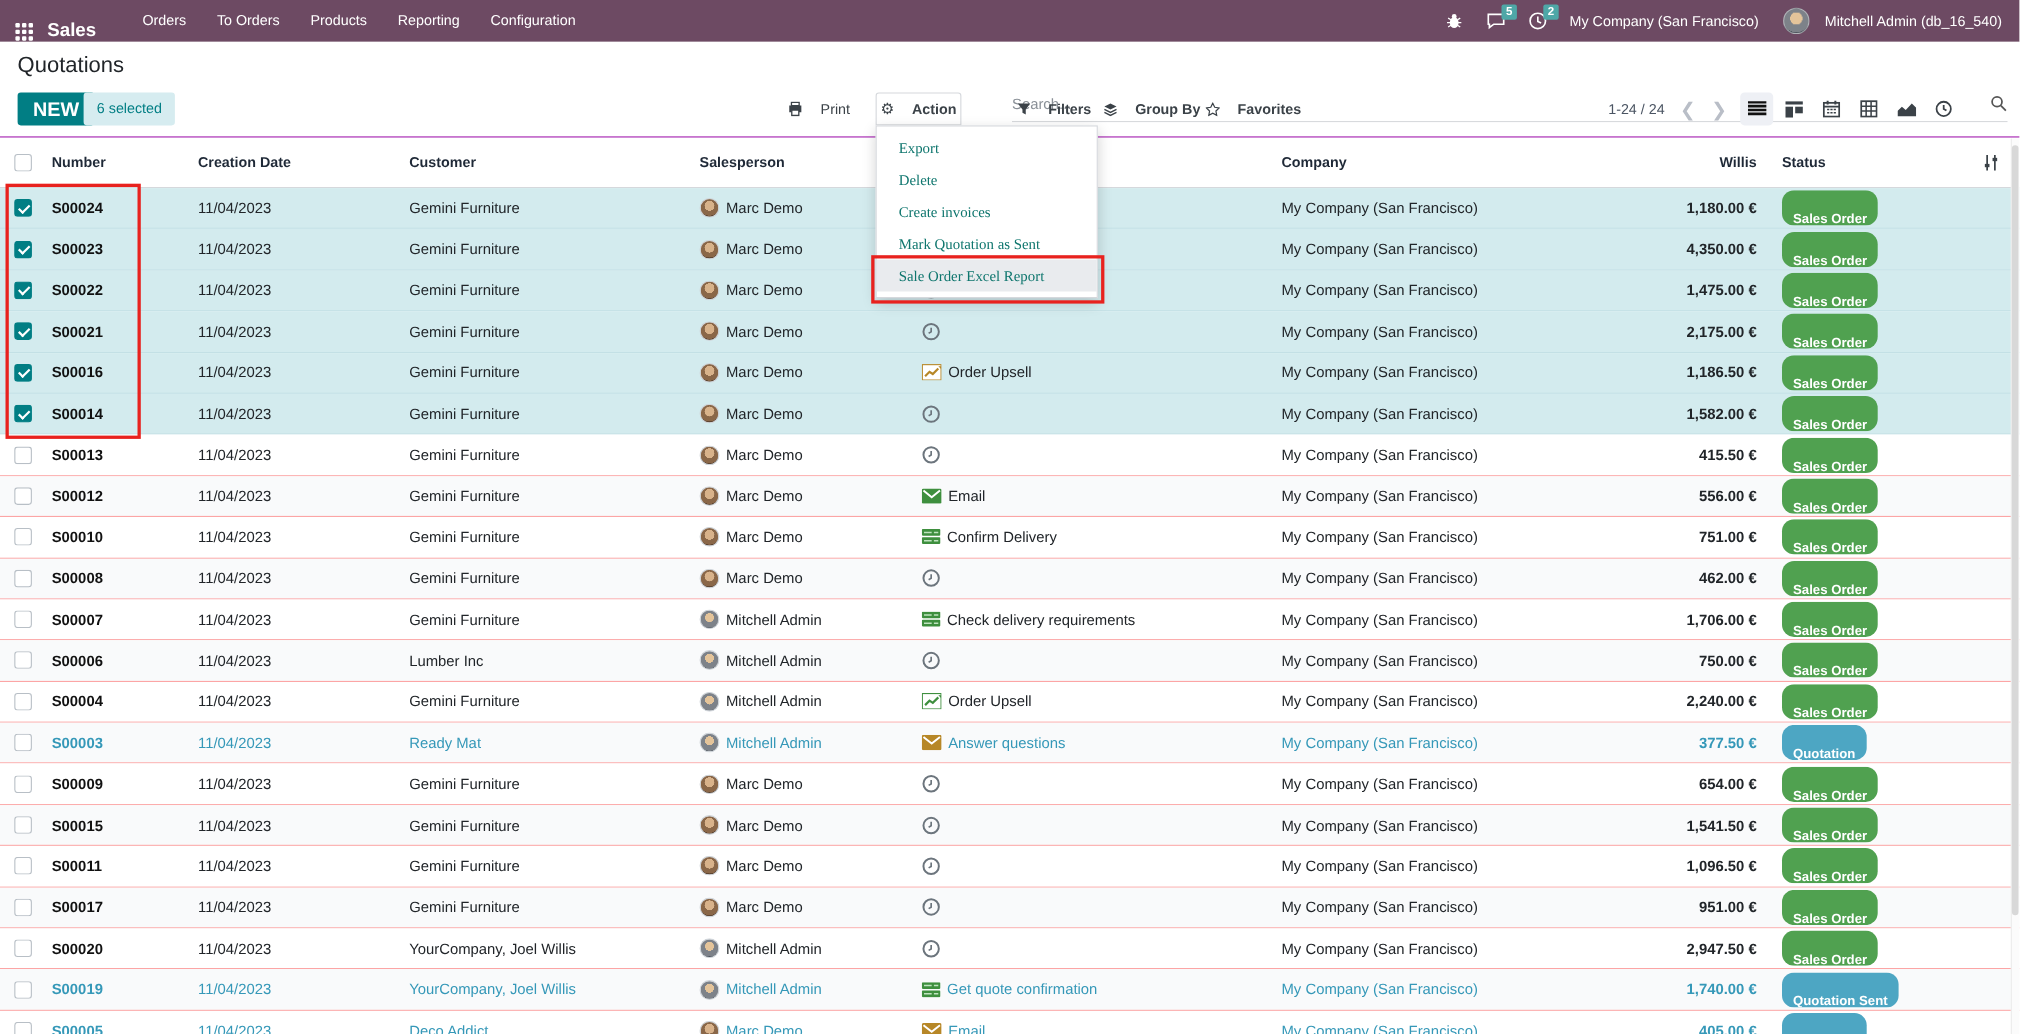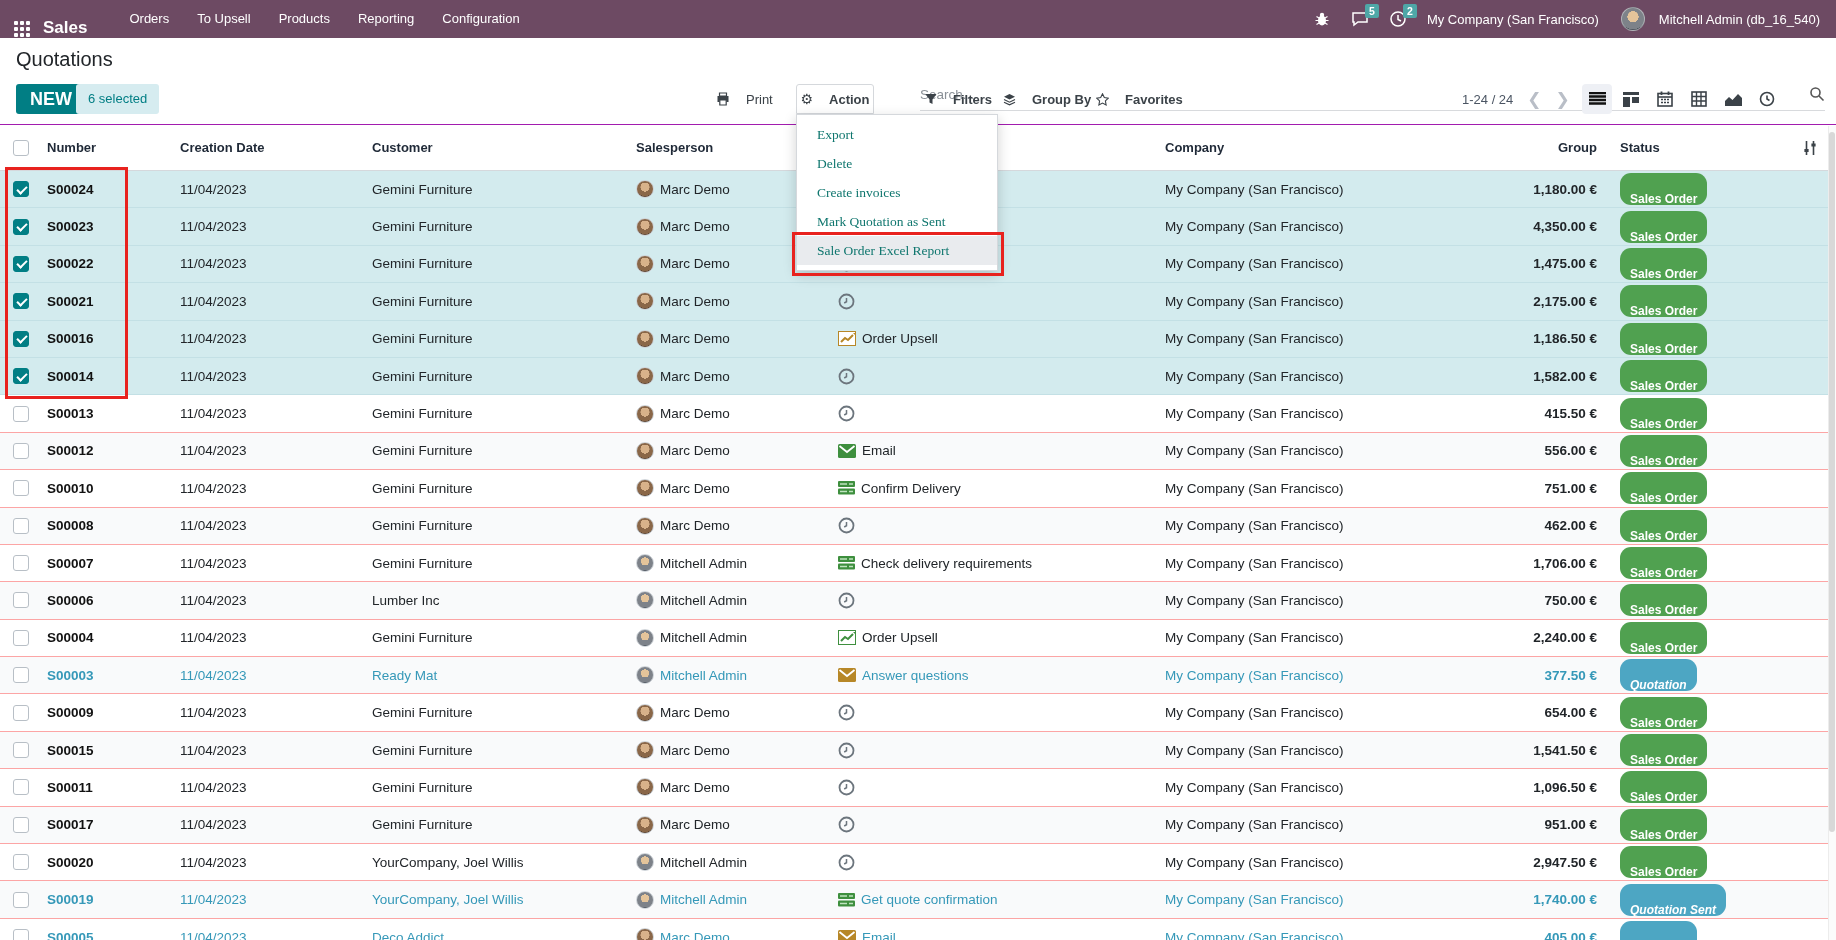--- a/index.html
+++ b/index.html
@@ -53,21 +53,21 @@
   .c-cust{width:264px;} .c-sp{width:202px; gap:6px;} .c-act{width:327px; gap:6px;}
   .c-comp{width:287px;} .c-total{width:159px; justify-content:flex-end;} .c-status{width:136px; padding-left:16px;} .c-fill{flex:1; justify-content:flex-end; padding-right:18px;}
   .cb { width:16px; height:16px; border:1px solid #b8bfc6; border-radius:3px; background:#fff; position:relative; }
   .cb.checked { background:#017e84; border-color:#017e84; }
   .cb.checked::after { content:""; position:absolute; left:5px; top:1.5px; width:4px; height:8px; border:solid #fff; border-width:0 2px 2px 0; transform:rotate(45deg); }
   .num { font-weight:700; color:#111; }
   .row-avatar { width:18px; height:18px; border:1px solid #cfd4d9; flex:none; }
   .total { font-weight:600; }
   .pill { height:21px; line-height:21px; padding:16px 10px; border-radius:11px; color:#fff; font-size:12px; font-weight:600; white-space:nowrap; }
   .pill.green { background:#50a150; }
-  .pill.blue { background:#4da6c3;font-style:italic; }
+  .pill.blue { background:#4da6c3; }
   .trow.link .num, .trow.link .date, .trow.link .cust, .trow.link .spname,
   .trow.link .act-label, .trow.link .comp, .trow.link .total { color:#3598b8; }
   .act-icon { display:flex; align-items:center; flex:none; }
 
   
   .dropdown { position:absolute; left:796px; top:114px; width:202px; background:#fff; border:1px solid #d5d8dc; box-shadow:0 4px 12px rgba(0,0,0,.18); padding:5px 0; z-index:40; }
   .dd-item { height:29px; line-height:29px; padding:0 20px; font-size:13.5px; color:#0f766e; cursor:pointer; white-space:nowrap;font-family:Liberation Serif, serif; }
   .dd-item.hl { background:#e9ebee; }
 
   
@@ -94,21 +94,21 @@
         <span></span>
         <span></span>
         <span></span>
         <span></span>
         <span></span>
         <span></span>
     </div>
     <div class="brand">Sales</div>
     <div id="nav-menus" style="display:flex;">
         <div class="nav-item">Orders</div>
-        <div class="nav-item">To Upsell</div>
+        <div class="nav-item">To Orders</div>
         <div class="nav-item">Products</div>
         <div class="nav-item">Reporting</div>
         <div class="nav-item">Configuration</div>
       </div>
     <div class="nav-right">
       <div class="nav-ico">
         <svg width="16" height="16" viewBox="0 0 16 16">
             <ellipse cx="8" cy="9.5" rx="4" ry="5" fill="#fff"></ellipse>
             <circle cx="8" cy="4" r="2.2" fill="#fff"></circle>
             <path d="M1.5 9.5h3M11.5 9.5h3M2.5 5.5l2.5 1.5M13.5 5.5L11 7M2.5 13.5L5 12M13.5 13.5L11 12" stroke="#fff" stroke-width="1.2"></path>
@@ -241,21 +241,21 @@
     <div class="thead">
       <div class="td c-check">
           <span class="cb"></span>
         </div>
       <div class="td c-num">Number</div>
       <div class="td c-date">Creation Date</div>
       <div class="td c-cust">Customer</div>
       <div class="td c-sp">Salesperson</div>
       <div class="td c-act"></div>
       <div class="td c-comp">Company</div>
-      <div class="td c-total">Group</div>
+      <div class="td c-total">Willis</div>
       <div class="td c-status">Status</div>
       <div class="td c-fill">
         <span>
             <svg width="16" height="16" viewBox="0 0 16 16">
               <path d="M4.5 1v14M11.5 1v14" stroke="#3b4248" stroke-width="1.6"></path>
               <rect x="2.4" y="9" width="4.2" height="3" fill="#3b4248"></rect>
               <rect x="9.4" y="3.5" width="4.2" height="3" fill="#3b4248"></rect>
             </svg>
           </span>
       </div>

